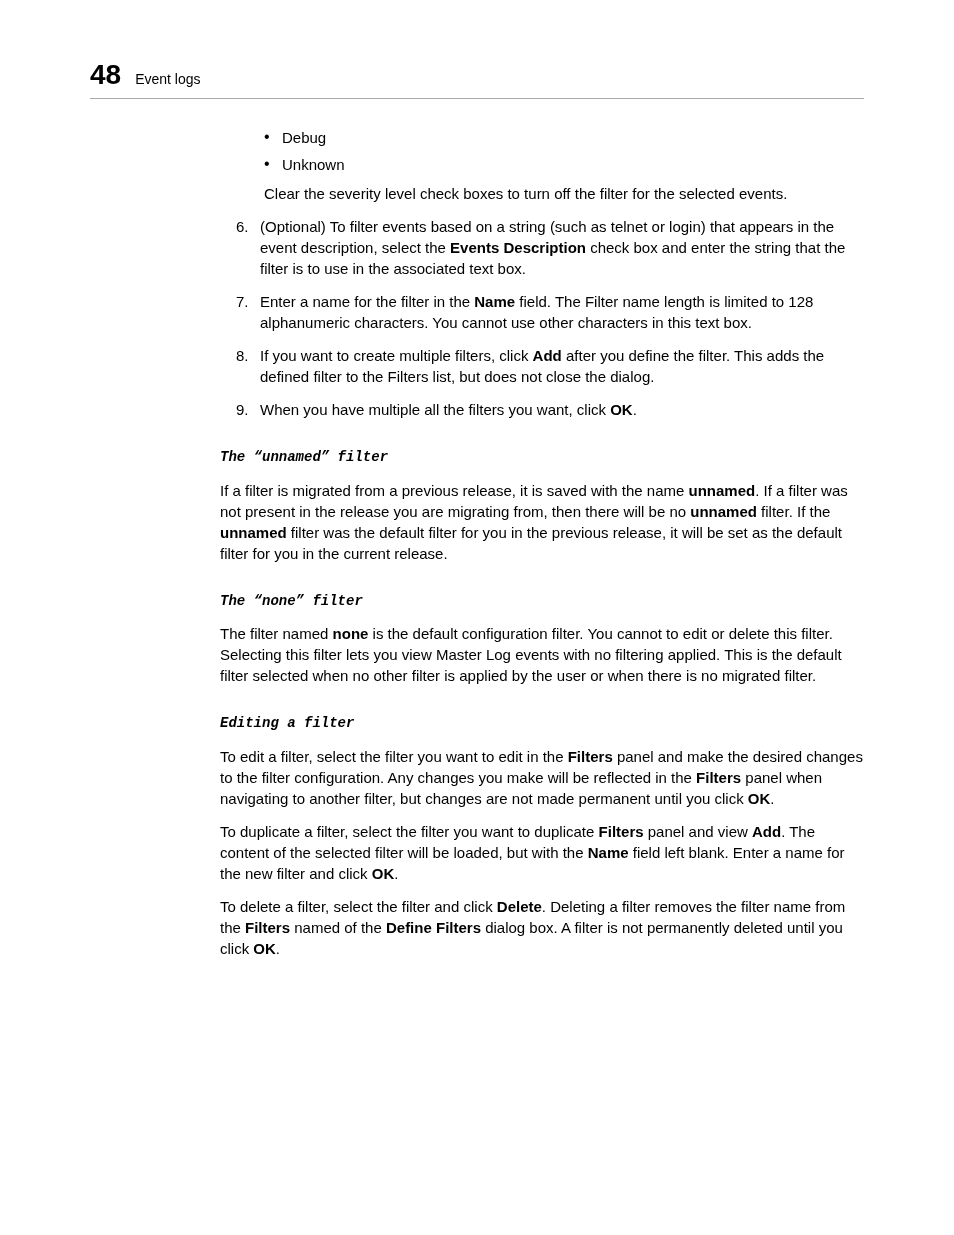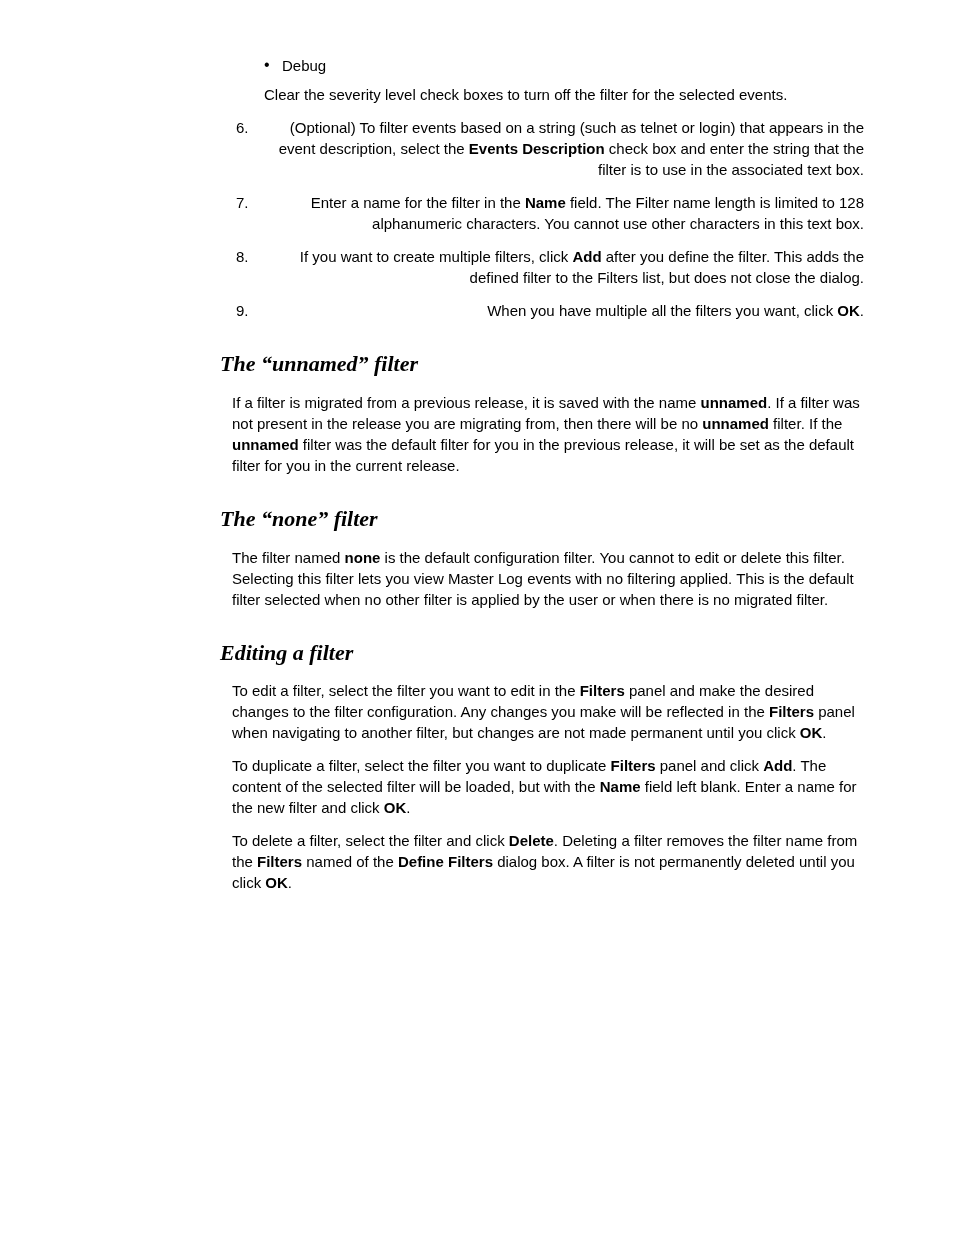--- a/index.html
+++ b/index.html
@@ -56,55 +56,59 @@
   ol.steps {
     margin: 0;
     padding-left: 40px;
     counter-reset: step 5;
   }
   ol.steps > li {
     list-style: none;
     position: relative;
     margin-bottom: 12px;
     counter-increment: step;
-    text-align: right;
   }
   ol.steps > li::before {
     content: counter(step) ".";
     position: absolute;
     left: -24px;
   }
   .after-bullets {
     margin: 4px 0 12px 44px;
   }
   .after-step {
     margin-top: 6px;
   }
   h2.section {
     font-style: italic;
     font-weight: bold;
-    font-size: 22px;
+    font-size: 14px;
     margin: 28px 0 12px 0;
-    font-family: Liberation Serif, serif;
+    font-family: Liberation Mono, monospace;
   }
   p.body {
-    margin: 0 0 12px 12px;
+    margin: 0 0 12px 0;
   }
   .b { font-weight: bold; }
 </style>
 </head>
 <body>
 
 <div class="page">
 
+  <div class="header">
+    <span class="page-num">48</span>
+    <span class="header-title">Event logs</span>
+  </div>
 
   <div class="content">
 
     <ul class="bullets">
       <li>Debug</li>
+      <li>Unknown</li>
     </ul>
     <p class="after-bullets">Clear the severity level check boxes to turn off the filter for the selected events.</p>
 
     <ol class="steps">
       <li>
         <span>(Optional) To filter events based on a string (such as telnet or login) that appears in the event description, select the </span><span class="b">Events Description</span><span> check box and enter the string that the filter is to use in the associated text box.</span>
       </li>
       <li>
         <span>Enter a name for the filter in the </span><span class="b">Name</span><span> field. The Filter name length is limited to 128 alphanumeric characters. You cannot use other characters in this text box.</span>
       </li>
@@ -125,21 +129,21 @@
     <p class="body">
       <span>The filter named </span><span class="b">none</span><span> is the default configuration filter. You cannot to edit or delete this filter. Selecting this filter lets you view Master Log events with no filtering applied. This is the default filter selected when no other filter is applied by the user or when there is no migrated filter.</span>
     </p>
 
     <h2 class="section">Editing a filter</h2>
     <p class="body">
       <span>To edit a filter, select the filter you want to edit in the </span><span class="b">Filters</span><span> panel and make the desired changes to the filter configuration. Any changes you make will be reflected in the </span><span class="b">Filters</span><span> panel when navigating to another filter, but changes are not made permanent until you click </span><span class="b">OK</span><span>.</span>
     </p>
 
     <p class="body">
-      <span>To duplicate a filter, select the filter you want to duplicate </span><span class="b">Filters</span><span> panel and click </span><span class="b">Add</span><span>. The content of the selected filter will be loaded, but with the </span><span class="b">Name</span><span> field left blank. Enter a name for the new filter and click </span><span class="b">OK</span><span>.</span>
+      <span>To duplicate a filter, select the filter you want to duplicate </span><span class="b">Filters</span><span> panel and view </span><span class="b">Add</span><span>. The content of the selected filter will be loaded, but with the </span><span class="b">Name</span><span> field left blank. Enter a name for the new filter and click </span><span class="b">OK</span><span>.</span>
     </p>
 
     <p class="body">
       <span>To delete a filter, select the filter and click </span><span class="b">Delete</span><span>. Deleting a filter removes the filter name from the </span><span class="b">Filters</span><span> named of the </span><span class="b">Define Filters</span><span> dialog box. A filter is not permanently deleted until you click </span><span class="b">OK</span><span>.</span>
     </p>
 
   </div>
 </div>
 
 </body></html>

